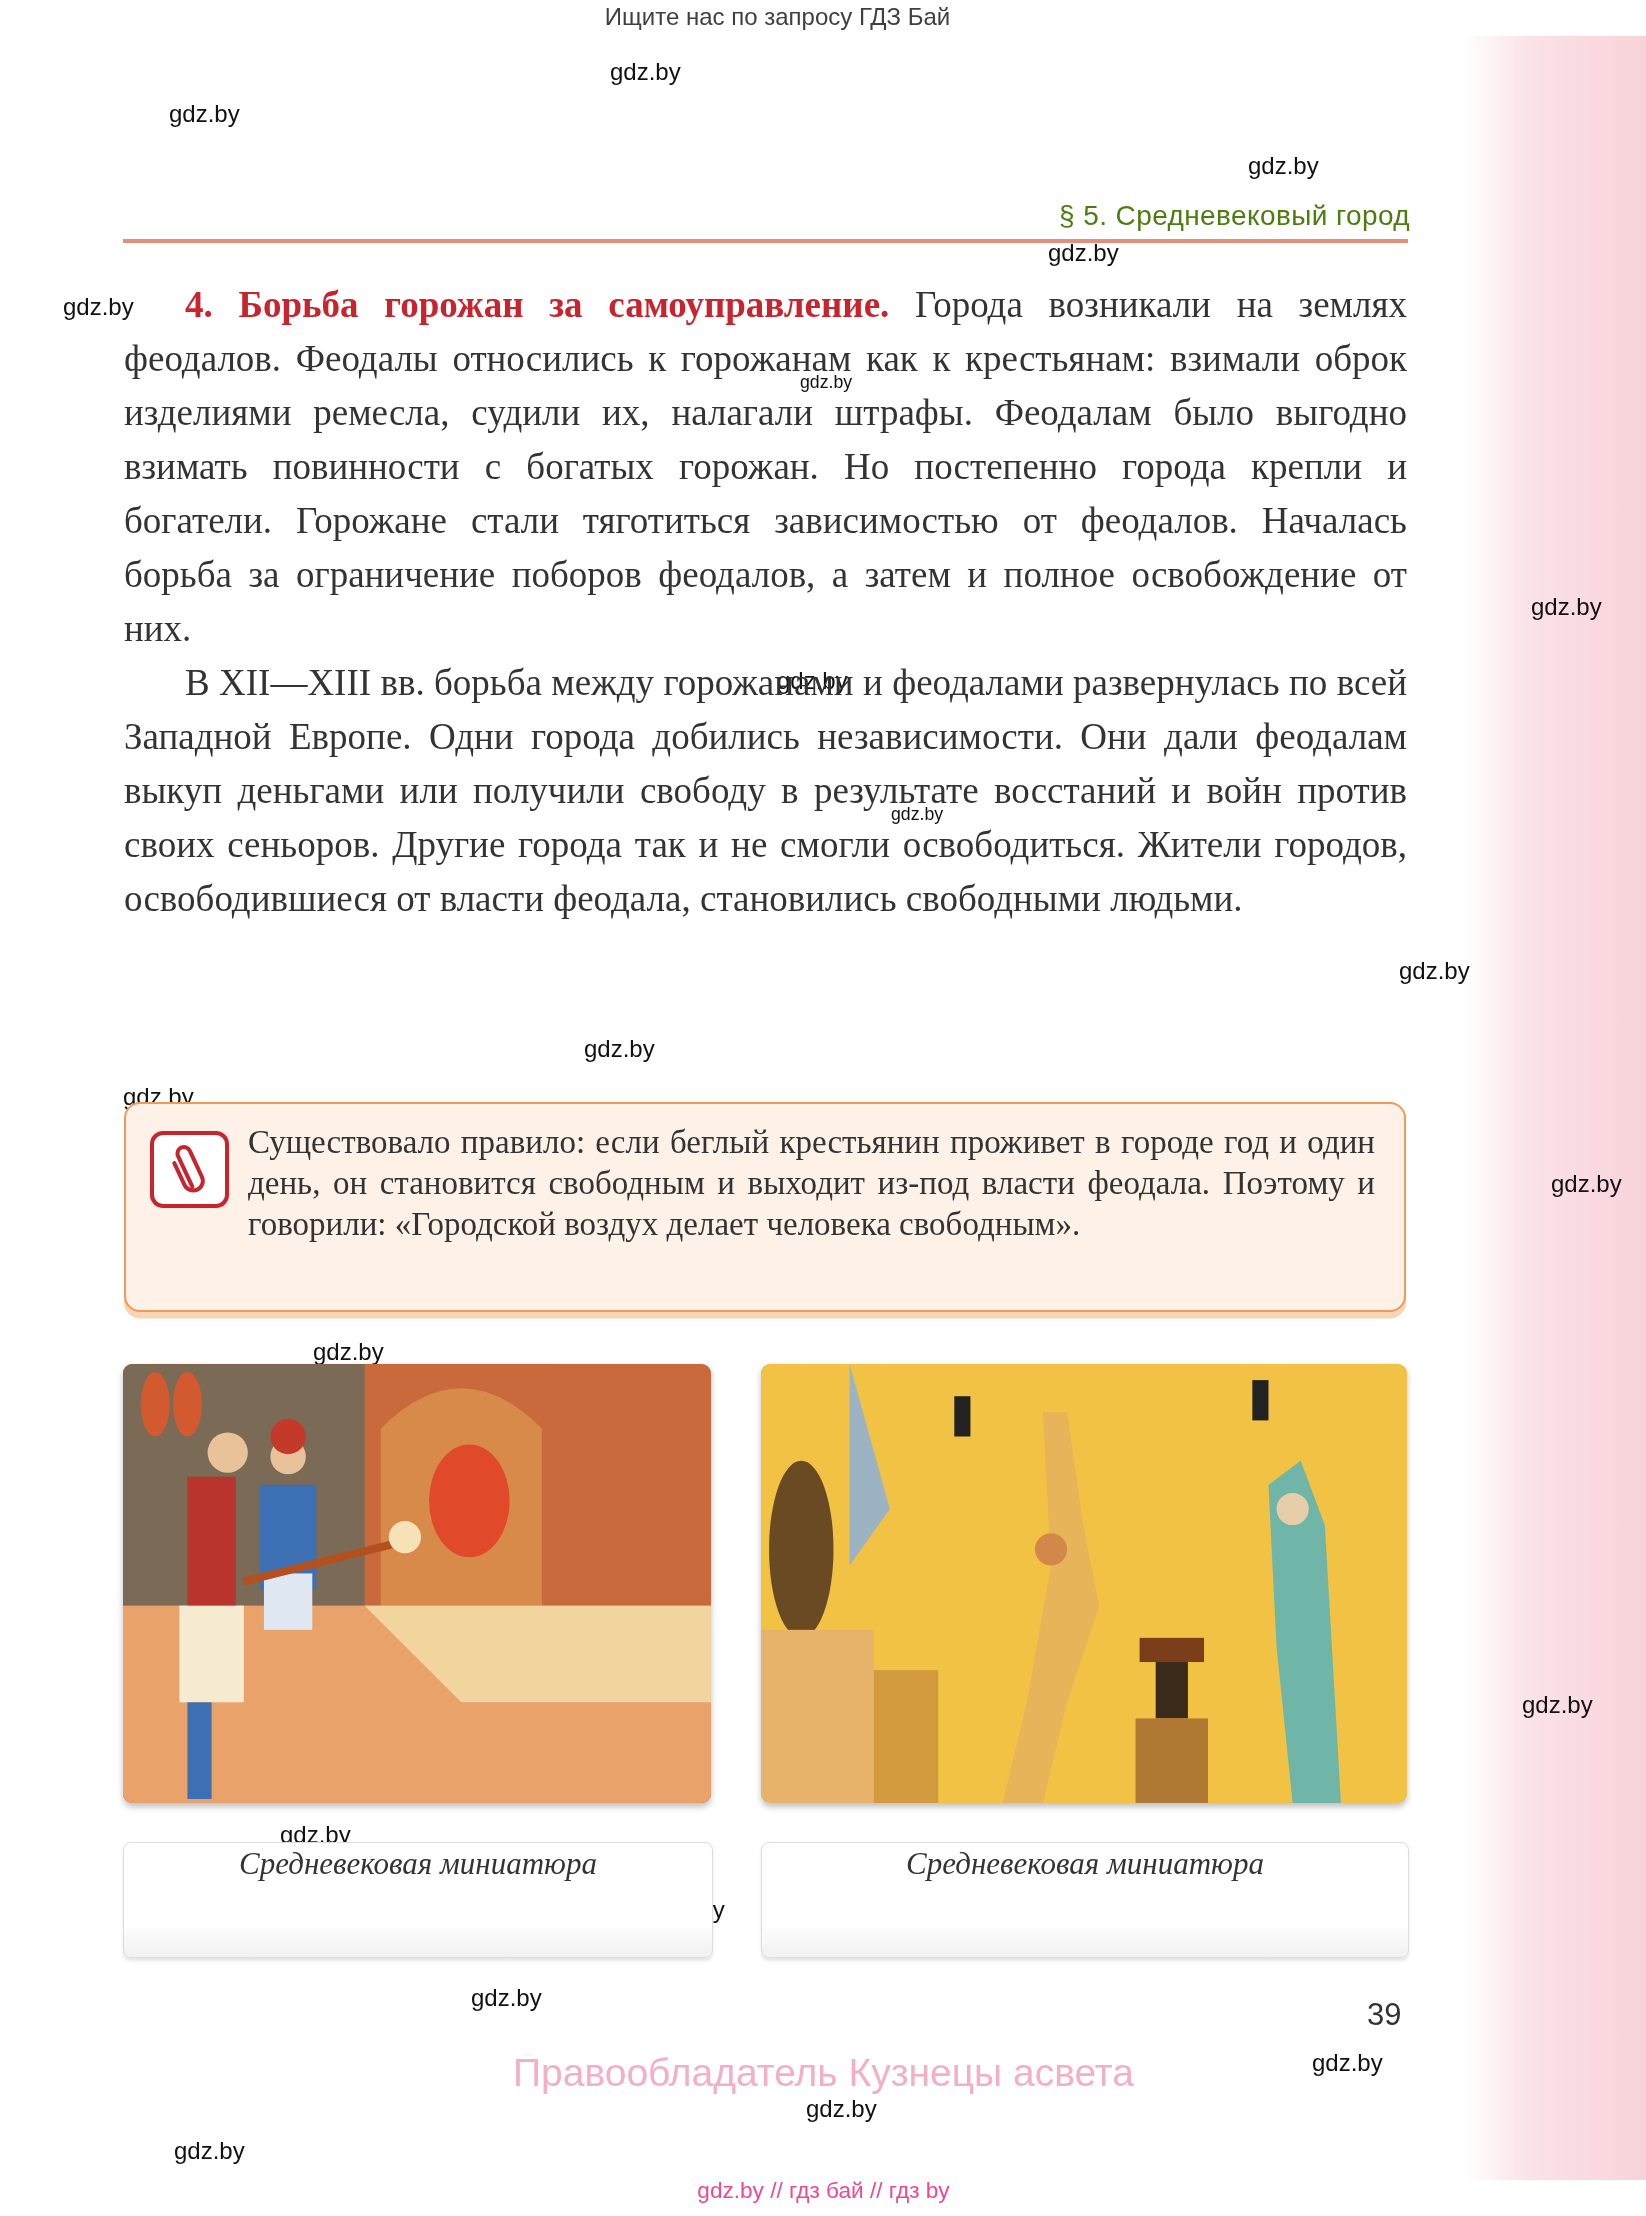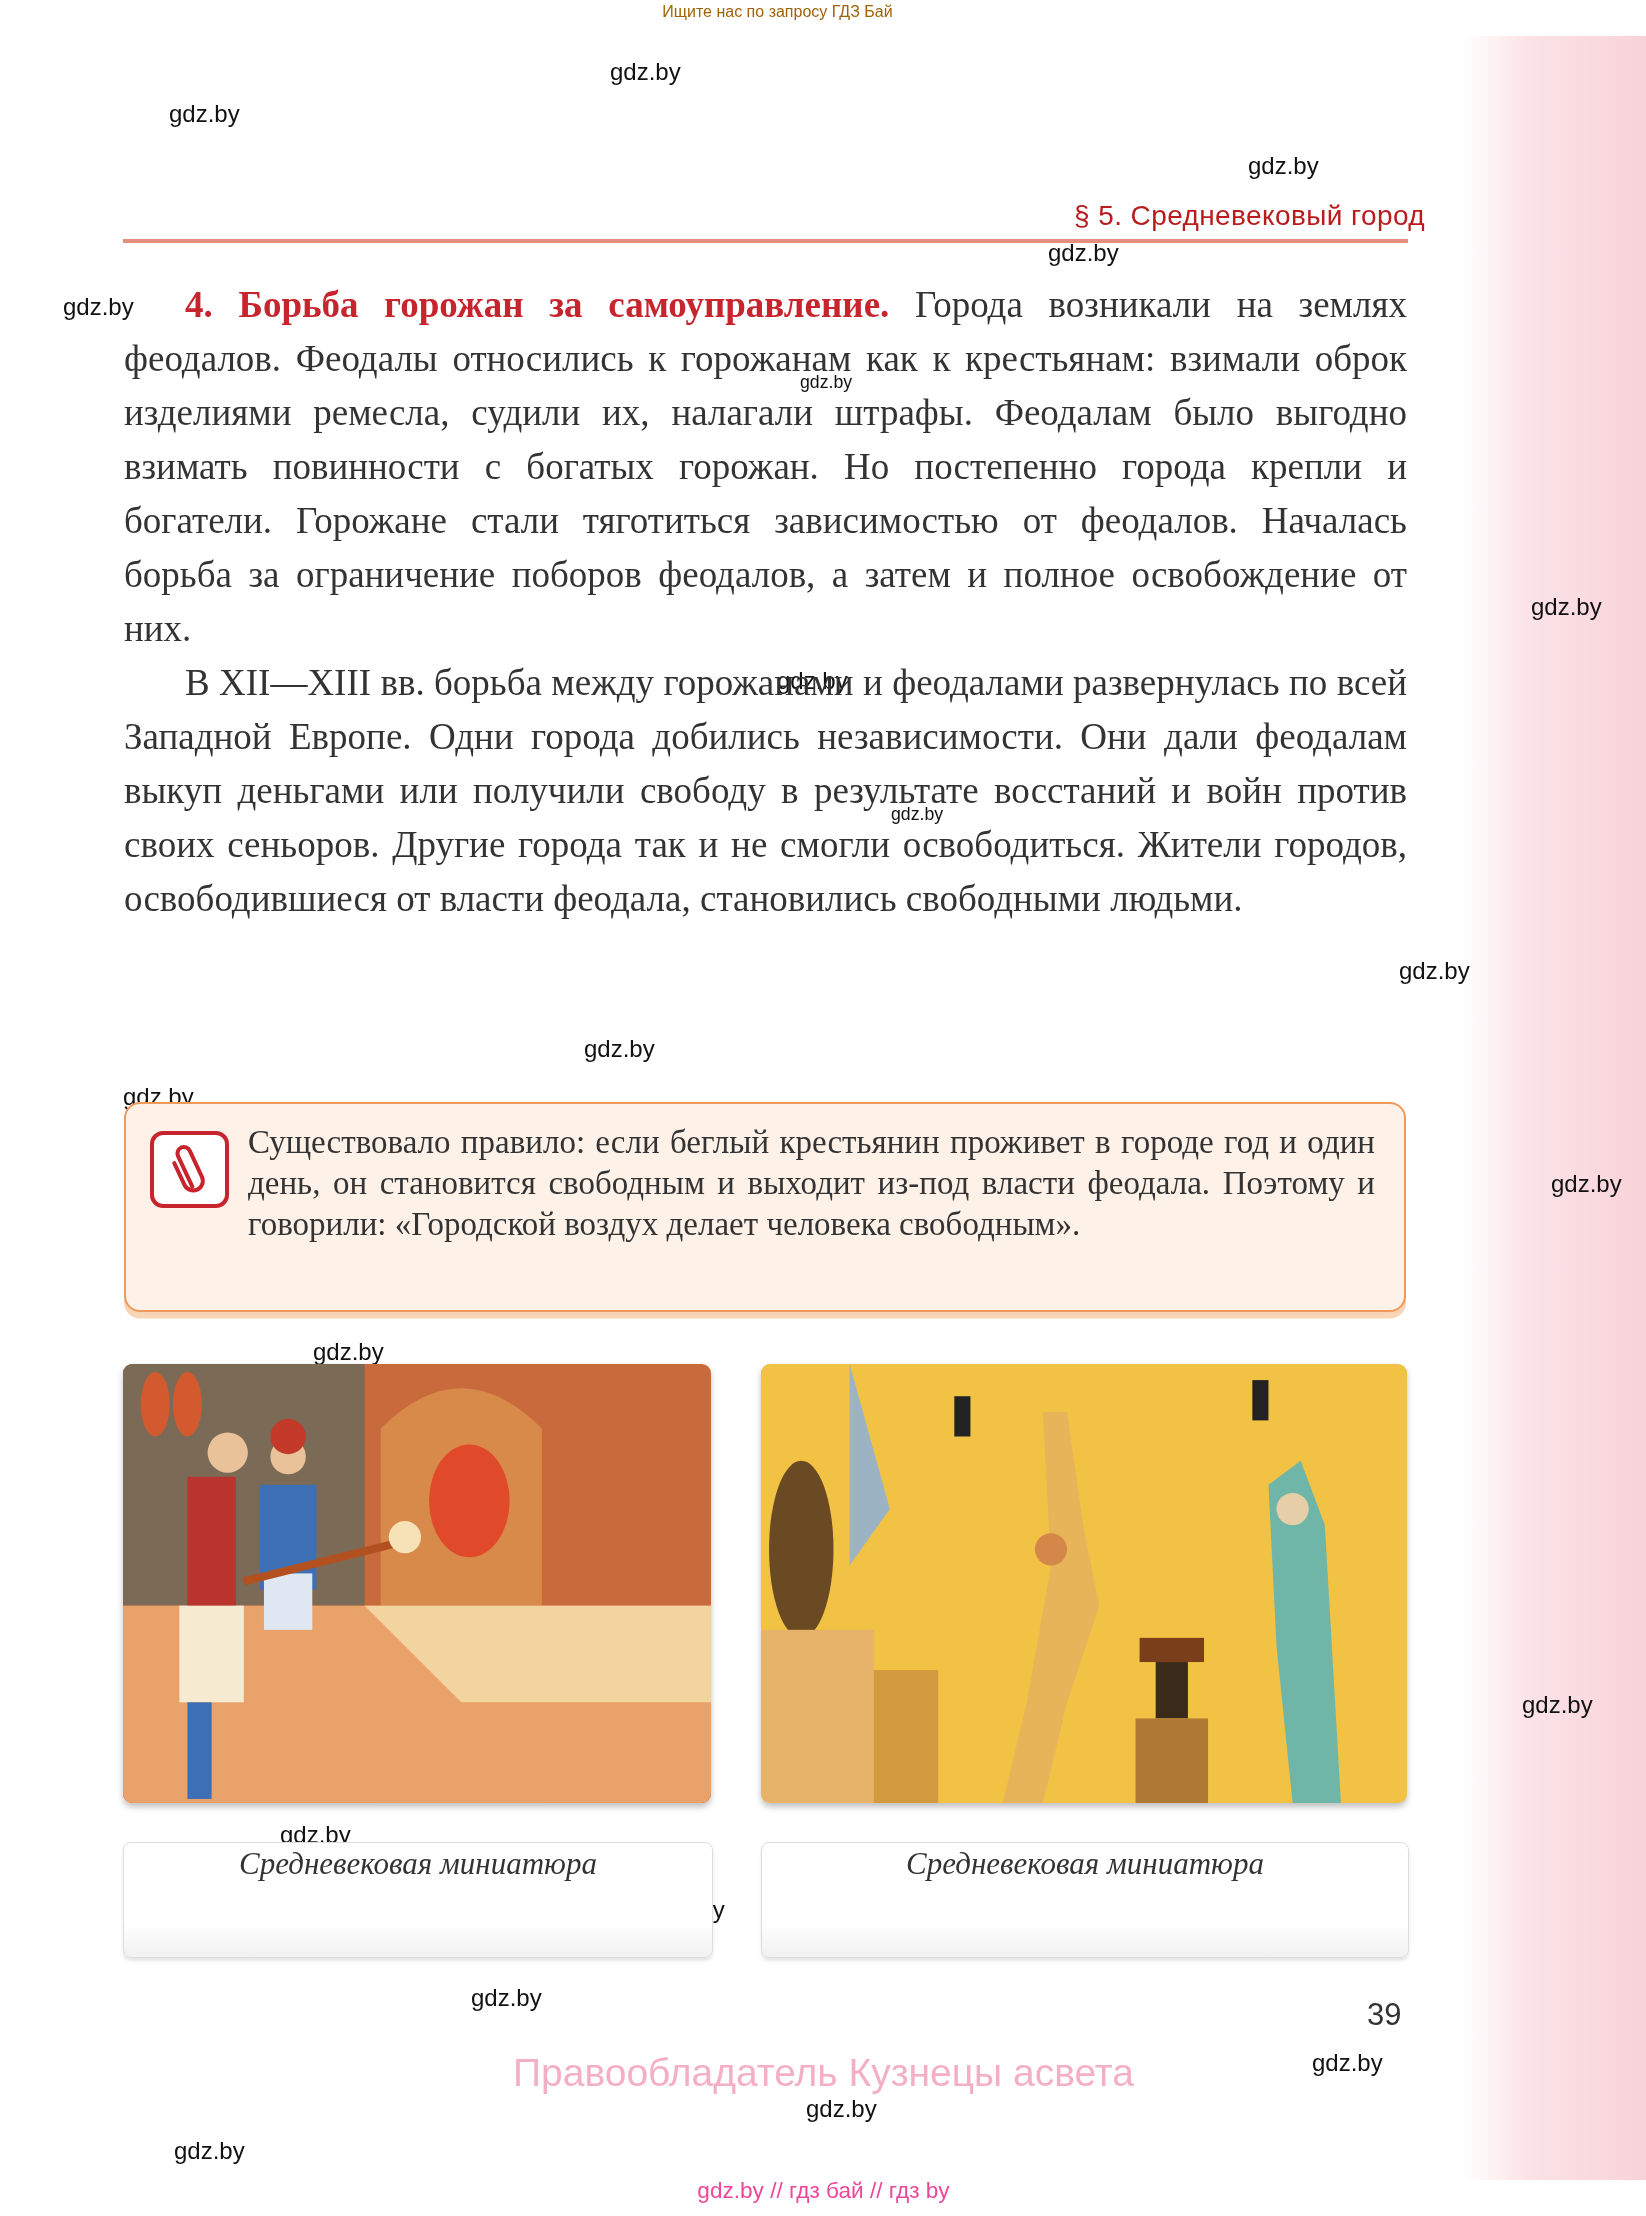--- a/index.html
+++ b/index.html
@@ -1,21 +1,21 @@
 <!DOCTYPE html>
 <html style="font-size:13px"><head>
 <meta charset="utf-8">
 <style>
   html,body{margin:0;padding:0;}
   body{width:1647px;height:2216px;position:relative;background:#fff;overflow:hidden;font-family:"Liberation Serif","DejaVu Serif",serif;}
   .pinkband{position:absolute;left:1463px;top:36px;width:184px;height:2144px;background:linear-gradient(90deg,#fff 0%,#fbe3e7 35%,#f8d2d9 100%);}
-  .topbanner{position:absolute;top:3.2px;left:0;width:1555px;text-align:center;font-family:"Liberation Sans",sans-serif;font-size:16px;color:#a16207;}
+  .topbanner{position:absolute;top:3.2px;left:0;width:1555px;text-align:center;font-family:"Liberation Sans",sans-serif;font-size:24px;color:#404040;}
   .wm{position:absolute;font-family:"Liberation Sans",sans-serif;font-size:24px;color:#111;}
   .wm.sm{font-size:17.7px;}
-  .runhead{position:absolute;right:222px;top:200px;font-family:"Liberation Sans",sans-serif;font-size:28px;color:#b91c1c;letter-spacing:0.4px;}
+  .runhead{position:absolute;right:237px;top:200px;font-family:"Liberation Sans",sans-serif;font-size:28px;color:#4d7c0f;letter-spacing:0.4px;}
   .rule{position:absolute;left:123px;top:239px;width:1285px;height:4px;background:#e2907d;}
   .body{position:absolute;left:124px;top:278px;width:1283px;font-size:37px;line-height:54px;color:#333;text-align:justify;}
   .body p{margin:0;}
   .body .ind{text-indent:61px;}
   .h{color:#c8242e;font-weight:bold;}
   .note{position:absolute;left:124px;top:1102px;width:1278px;height:206px;background:#fdf1e8;border:2.4px solid #ef9a5b;border-radius:16px;box-shadow:0 6.4px 0 #f8d5b5;}
   .clip{position:absolute;left:24px;top:26.6px;width:79px;height:77px;border:4.8px solid #c8242e;border-radius:13px;background:#fff;box-sizing:border-box;}
   .note-text{position:absolute;left:24px;top:17.7px;width:1225px;font-size:33px;line-height:41px;color:#333;text-align:justify;}
   .note-text .float{float:left;width:98px;height:85px;}
   .pic{position:absolute;top:1364px;height:439px;border-radius:9.7px;overflow:hidden;box-shadow:0 3.2px 6.4px rgba(0,0,0,.25);}

